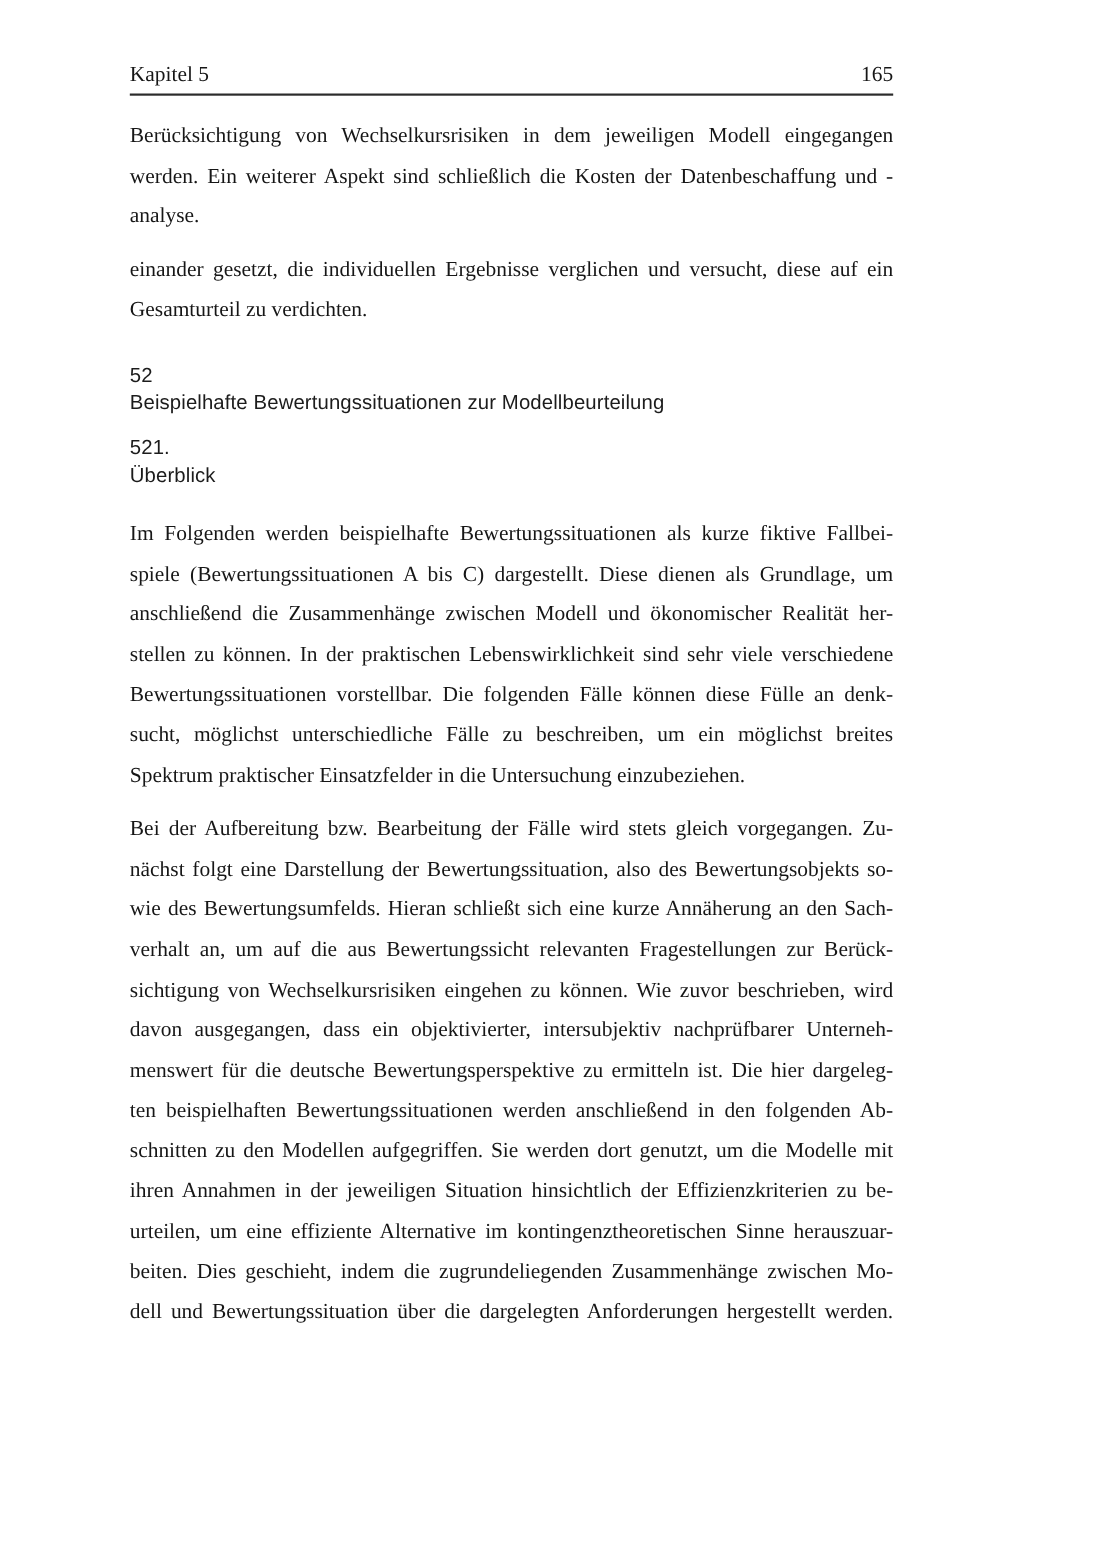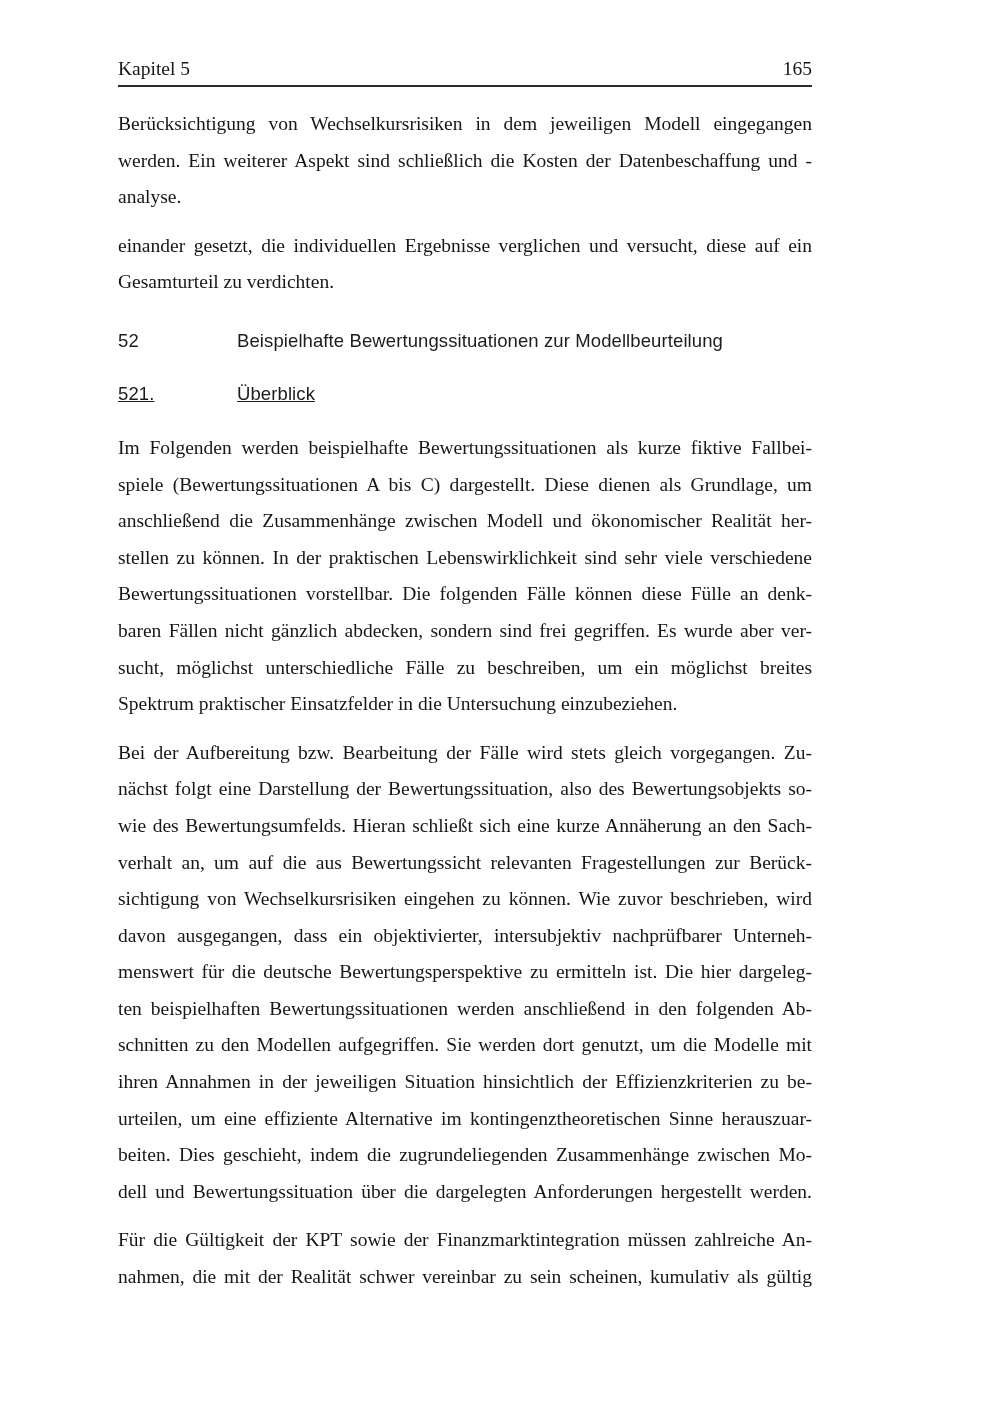--- a/index.html
+++ b/index.html
@@ -49,27 +49,28 @@
   .line > span {
     white-space: pre;
   }
   .heading {
     display: flex;
     font-family: "Liberation Sans", "DejaVu Sans", sans-serif;
     font-size: 18.5px;
     line-height: 25px;
     color: #1c1c1c;
     letter-spacing: 0.1px;
+    flex-direction: column;
   }
   .heading .num {
     flex: none;
     width: 119px;
   }
   .heading.h1 { margin-top: 27px; }
-  .heading.h2 { margin-top: 28px; text-decoration: underline; }
+  .heading.h2 { margin-top: 16px; }
   .para.after-heading { margin-top: 24px; }
 </style>
 </head>
 <body>
 
 <div class="sheet">
   <div class="column">
     <div class="header-row">
       <span>Kapitel 5</span>
       <span>165</span>
@@ -92,38 +93,33 @@
         <div class="heading h2">
           <span class="num">521.</span>
           <span>Überblick</span>
         </div>
         <div class="para after-heading">
           <div class="line j" style="word-spacing: 4.8457px;"><span>Im Folgenden werden beispielhafte Bewertungssituationen als kurze fiktive Fallbei-</span></div>
           <div class="line j" style="word-spacing: 4.44844px;"><span>spiele (Bewertungssituationen A bis C) dargestellt. Diese dienen als Grundlage, um</span></div>
           <div class="line j" style="word-spacing: 4.49023px;"><span>anschließend die Zusammenhänge zwischen Modell und ökonomischer Realität her-</span></div>
           <div class="line j" style="word-spacing: 2.74375px;"><span>stellen zu können. In der praktischen Lebenswirklichkeit sind sehr viele verschiedene</span></div>
           <div class="line j" style="word-spacing: 4.30382px;"><span>Bewertungssituationen vorstellbar. Die folgenden Fälle können diese Fülle an denk-</span></div>
-          <div class="line j" style="word-spacing: 2.48698px;"><span>baren Fällen nicht gänzlich abdecken, sondern sind frei gegriffen. Es wurde aber ver-</span></div>
           <div class="line j" style="word-spacing: 7.37326px;"><span>sucht, möglichst unterschiedliche Fälle zu beschreiben, um ein möglichst breites</span></div>
           <div class="line"><span>Spektrum praktischer Einsatzfelder in die Untersuchung einzubeziehen.</span></div>
         </div>
         <div class="para">
           <div class="line j" style="word-spacing: 3.52415px;"><span>Bei der Aufbereitung bzw. Bearbeitung der Fälle wird stets gleich vorgegangen. Zu-</span></div>
           <div class="line j" style="word-spacing: 2.13542px; text-align: right;"><span>nächst folgt eine Darstellung der Bewertungssituation, also des Bewertungsobjekts so-</span></div>
           <div class="line j" style="word-spacing: 1.65483px;"><span>wie des Bewertungsumfelds. Hieran schließt sich eine kurze Annäherung an den Sach-</span></div>
           <div class="line j" style="word-spacing: 4.47656px;"><span>verhalt an, um auf die aus Bewertungssicht relevanten Fragestellungen zur Berück-</span></div>
           <div class="line j" style="word-spacing: 3.02257px;"><span>sichtigung von Wechselkursrisiken eingehen zu können. Wie zuvor beschrieben, wird</span></div>
           <div class="line j" style="word-spacing: 6.35268px;"><span>davon ausgegangen, dass ein objektivierter, intersubjektiv nachprüfbarer Unterneh-</span></div>
           <div class="line j" style="word-spacing: 2.77813px;"><span>menswert für die deutsche Bewertungsperspektive zu ermitteln ist. Die hier dargeleg-</span></div>
           <div class="line j" style="word-spacing: 4.16992px;"><span>ten beispielhaften Bewertungssituationen werden anschließend in den folgenden Ab-</span></div>
           <div class="line j" style="word-spacing: 2.26693px;"><span>schnitten zu den Modellen aufgegriffen. Sie werden dort genutzt, um die Modelle mit</span></div>
           <div class="line j" style="word-spacing: 3.26562px;"><span>ihren Annahmen in der jeweiligen Situation hinsichtlich der Effizienzkriterien zu be-</span></div>
           <div class="line j" style="word-spacing: 3.38867px;"><span>urteilen, um eine effiziente Alternative im kontingenztheoretischen Sinne herauszuar-</span></div>
           <div class="line j" style="word-spacing: 3.49414px;"><span>beiten. Dies geschieht, indem die zugrundeliegenden Zusammenhänge zwischen Mo-</span></div>
           <div class="line j" style="word-spacing: 3.24414px;"><span>dell und Bewertungssituation über die dargelegten Anforderungen hergestellt werden.</span></div>
         </div>
-        <div class="para">
-          <div class="line j" style="word-spacing: 3.25937px;"><span>Für die Gültigkeit der KPT sowie der Finanzmarktintegration müssen zahlreiche An-</span></div>
-          <div class="line j" style="word-spacing: 2.96094px;"><span>nahmen, die mit der Realität schwer vereinbar zu sein scheinen, kumulativ als gültig</span></div>
-        </div>
       </main>
   </div>
 </div>
 
 </body></html>

